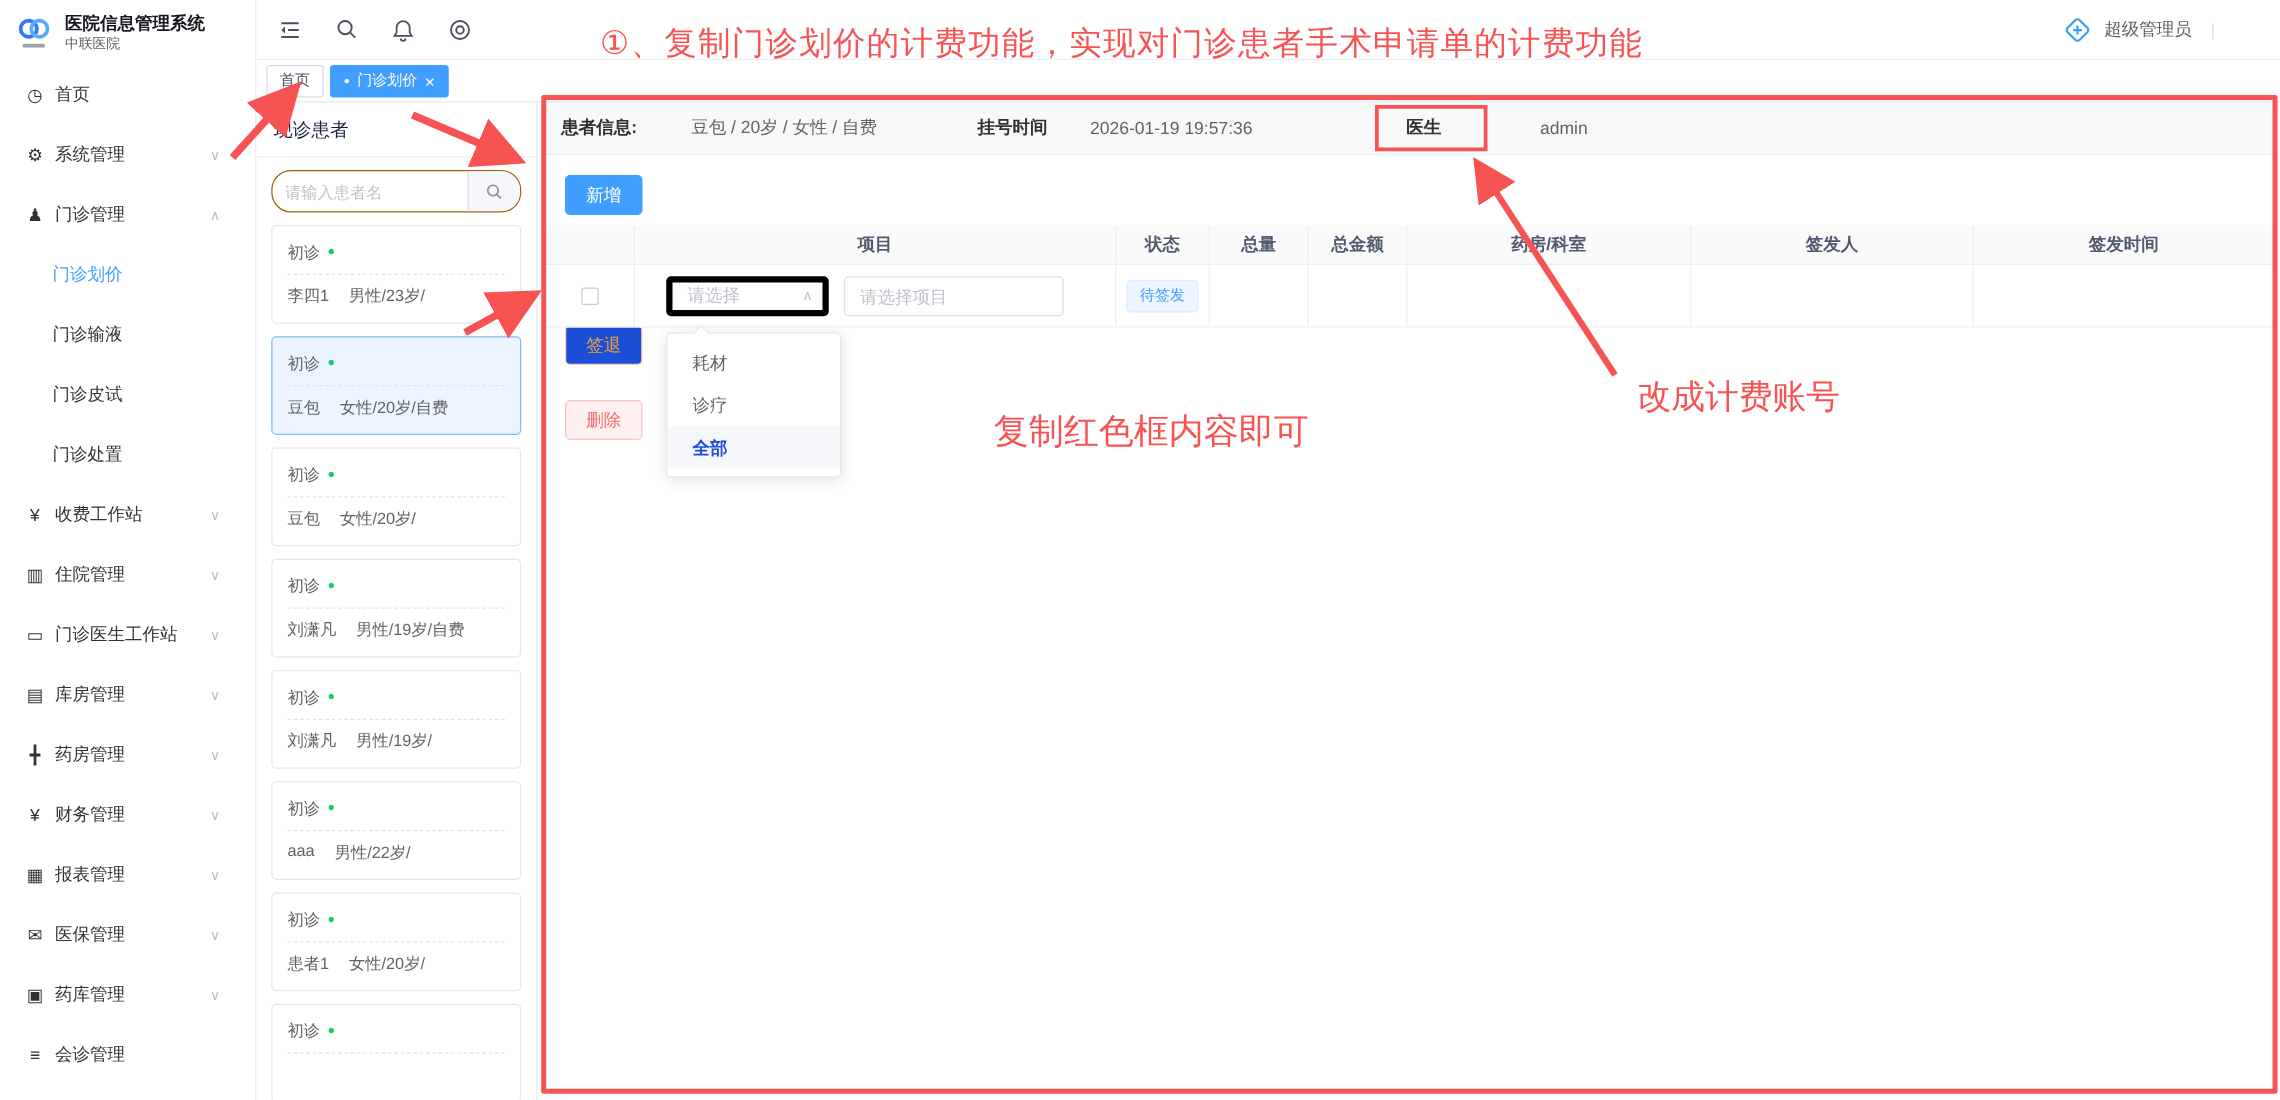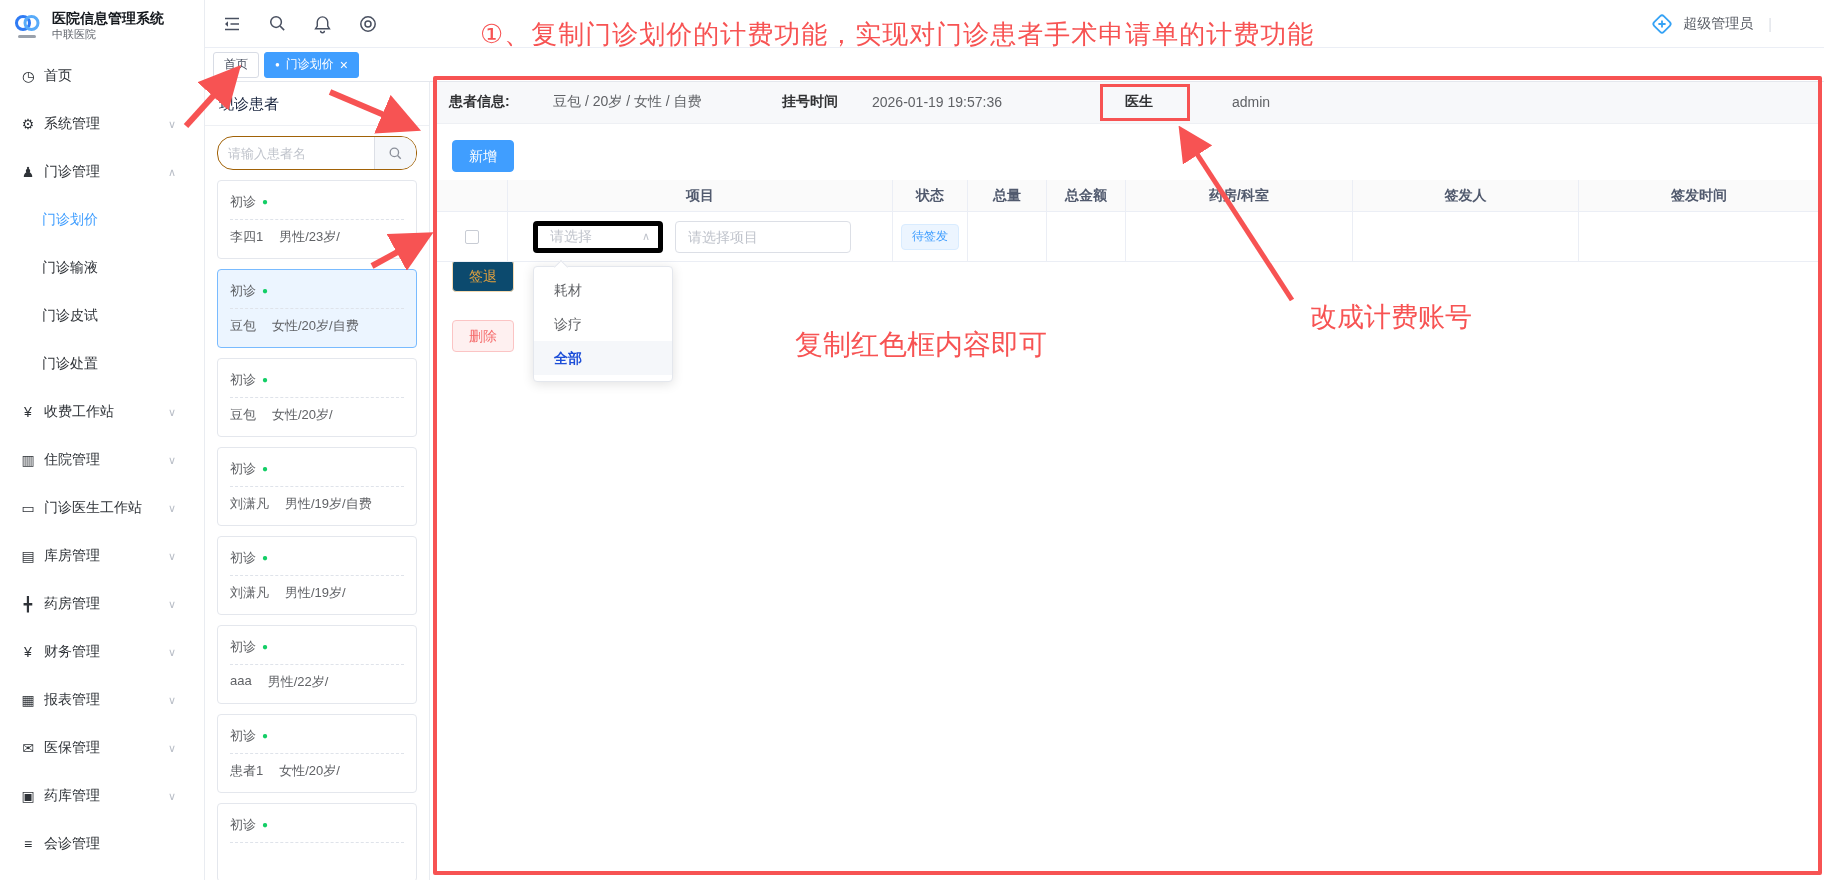--- a/index.html
+++ b/index.html
@@ -59,21 +59,21 @@
   
   .info-bar { position:absolute; left:437px; top:80px; width:1382px; height:44px; background:#f7f8fa;
               border-bottom:1px solid #eef0f4; font-size:14px; color:#606266; z-index:3;padding-left:43px; }
   .info-bar .pos { position:absolute; top:50%; transform:translateY(-50%); white-space:nowrap; }
   .ib-b { font-weight:bold; color:#303133; }
 
   .toolbar { position:absolute; left:452px; top:140px; display:flex; gap:28px; z-index:3;flex-direction:column; }
   .btn { height:32px; padding:0 16px; border-radius:4px; font-size:14px; border:1px solid transparent;
          cursor:pointer; font-family:inherit; line-height:30px; }
   .btn.primary { background:#409eff; border-color:#409eff; color:#fff; }
-  .btn.warn { background:#0c4a6e; border-color:#f5dab1; color:#e6a23c; }
+  .btn.warn { background:#1d4ed8; border-color:#f5dab1; color:#e6a23c; }
   .btn.danger { background:#fef0f0; border-color:#fbc4c4; color:#f56c6c; }
 
   .table { position:absolute; left:437px; top:180px; width:1382px; z-index:3; }
   .t-head, .t-row { display:grid; grid-template-columns:71px 385px 75px 79px 79px 227px 226px 1fr; }
   .t-head { height:32px; background:#fafafa; border-bottom:1px solid #ebeef5; }
   .t-head > div { display:flex; align-items:center; justify-content:center; font-size:14px; font-weight:bold;
                   color:#515a6e; border-right:1px solid #ebeef5; }
   .t-head > div:last-child { border-right:0; }
   .t-row { height:50px; background:#fff; border-bottom:1px solid #ebeef5; }
   .t-row > div { display:flex; align-items:center; justify-content:center; border-right:1px solid #ebeef5; }

